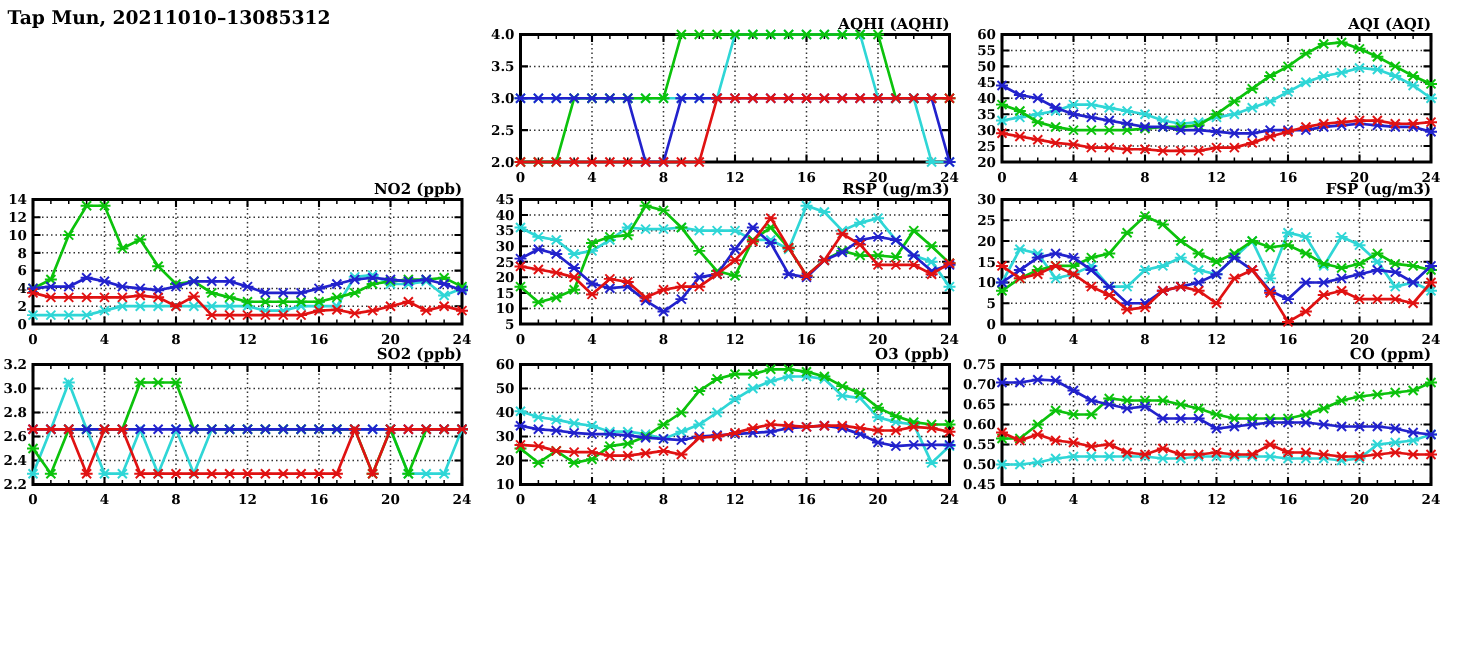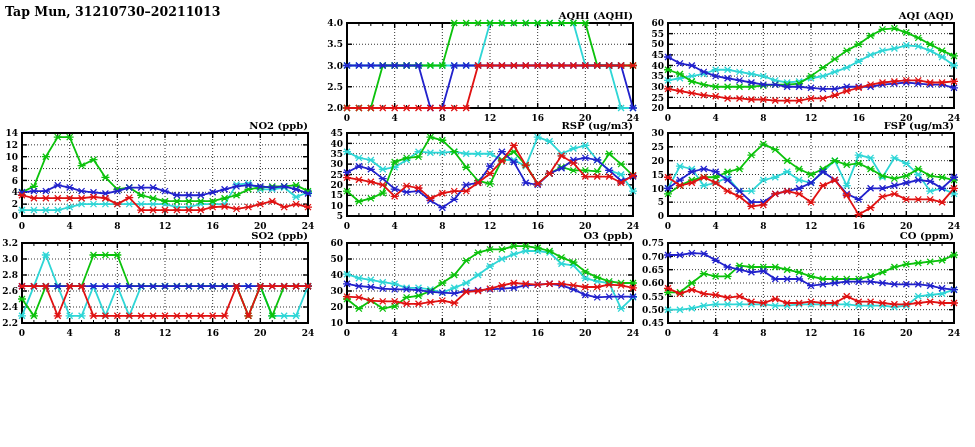--- a/index.html
+++ b/index.html
@@ -14,21 +14,21 @@
   .c-fsp {left:640px;top:118px;}
   .c-so2 {left:-6px;top:228px;}
   .c-o3  {left:319px;top:228px;}
   .c-co  {left:640px;top:228px;}
   svg text{font-family:"DejaVu Serif", serif;font-weight:bold;fill:#000;}
 </style>
 </head>
 <body>
 
 <div id="screen">
-  <div class="main-title">Tap Mun, 31210730–20211013</div>
+  <div class="main-title">Tap Mun, 20211010–13085312</div>
 
   <div class="chart c-aqhi"><svg width="322" height="119" viewBox="0 0 322 119">
         <line x1="28" y1="100" x2="33" y2="100" stroke="#000" stroke-width="1.4"></line>
         <line x1="309" y1="100" x2="314" y2="100" stroke="#000" stroke-width="1.4"></line>
         <text x="24" y="103.2" text-anchor="end" font-size="9">2.0</text>
         <line x1="28" y1="78.75" x2="314" y2="78.75" stroke="#333" stroke-width="1" stroke-dasharray="1 2"></line>
         <line x1="28" y1="78.75" x2="33" y2="78.75" stroke="#000" stroke-width="1.4"></line>
         <line x1="309" y1="78.75" x2="314" y2="78.75" stroke="#000" stroke-width="1.4"></line>
         <text x="24" y="81.95" text-anchor="end" font-size="9">2.5</text>
         <line x1="28" y1="57.5" x2="314" y2="57.5" stroke="#333" stroke-width="1" stroke-dasharray="1 2"></line>

